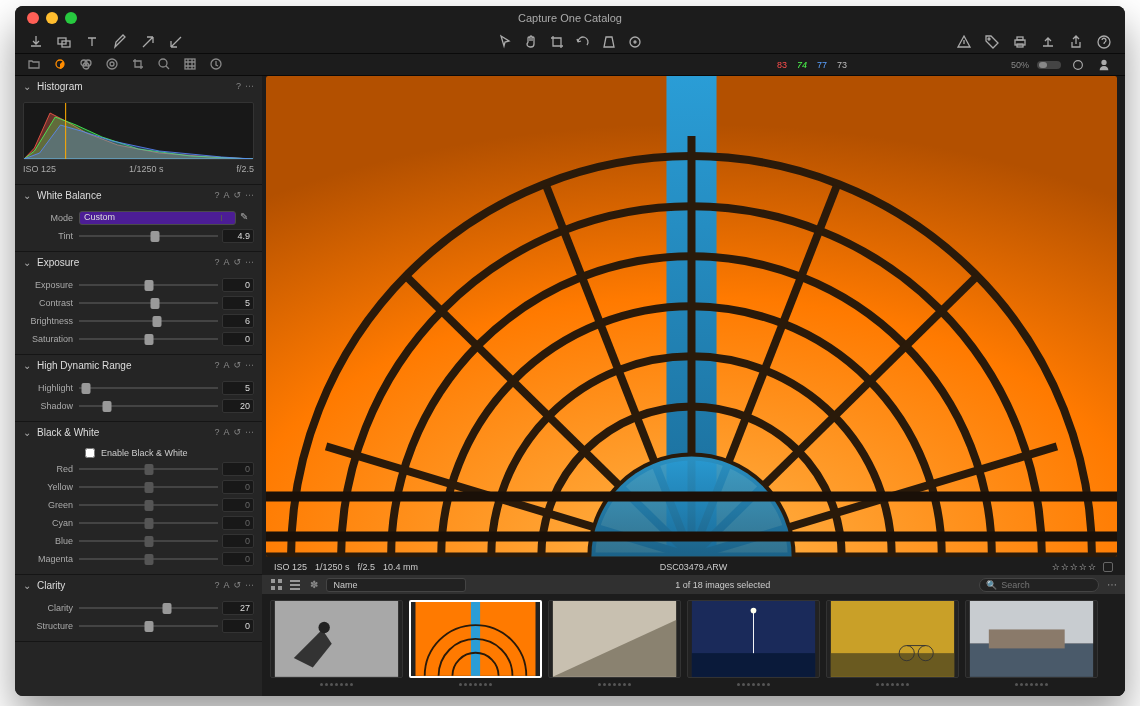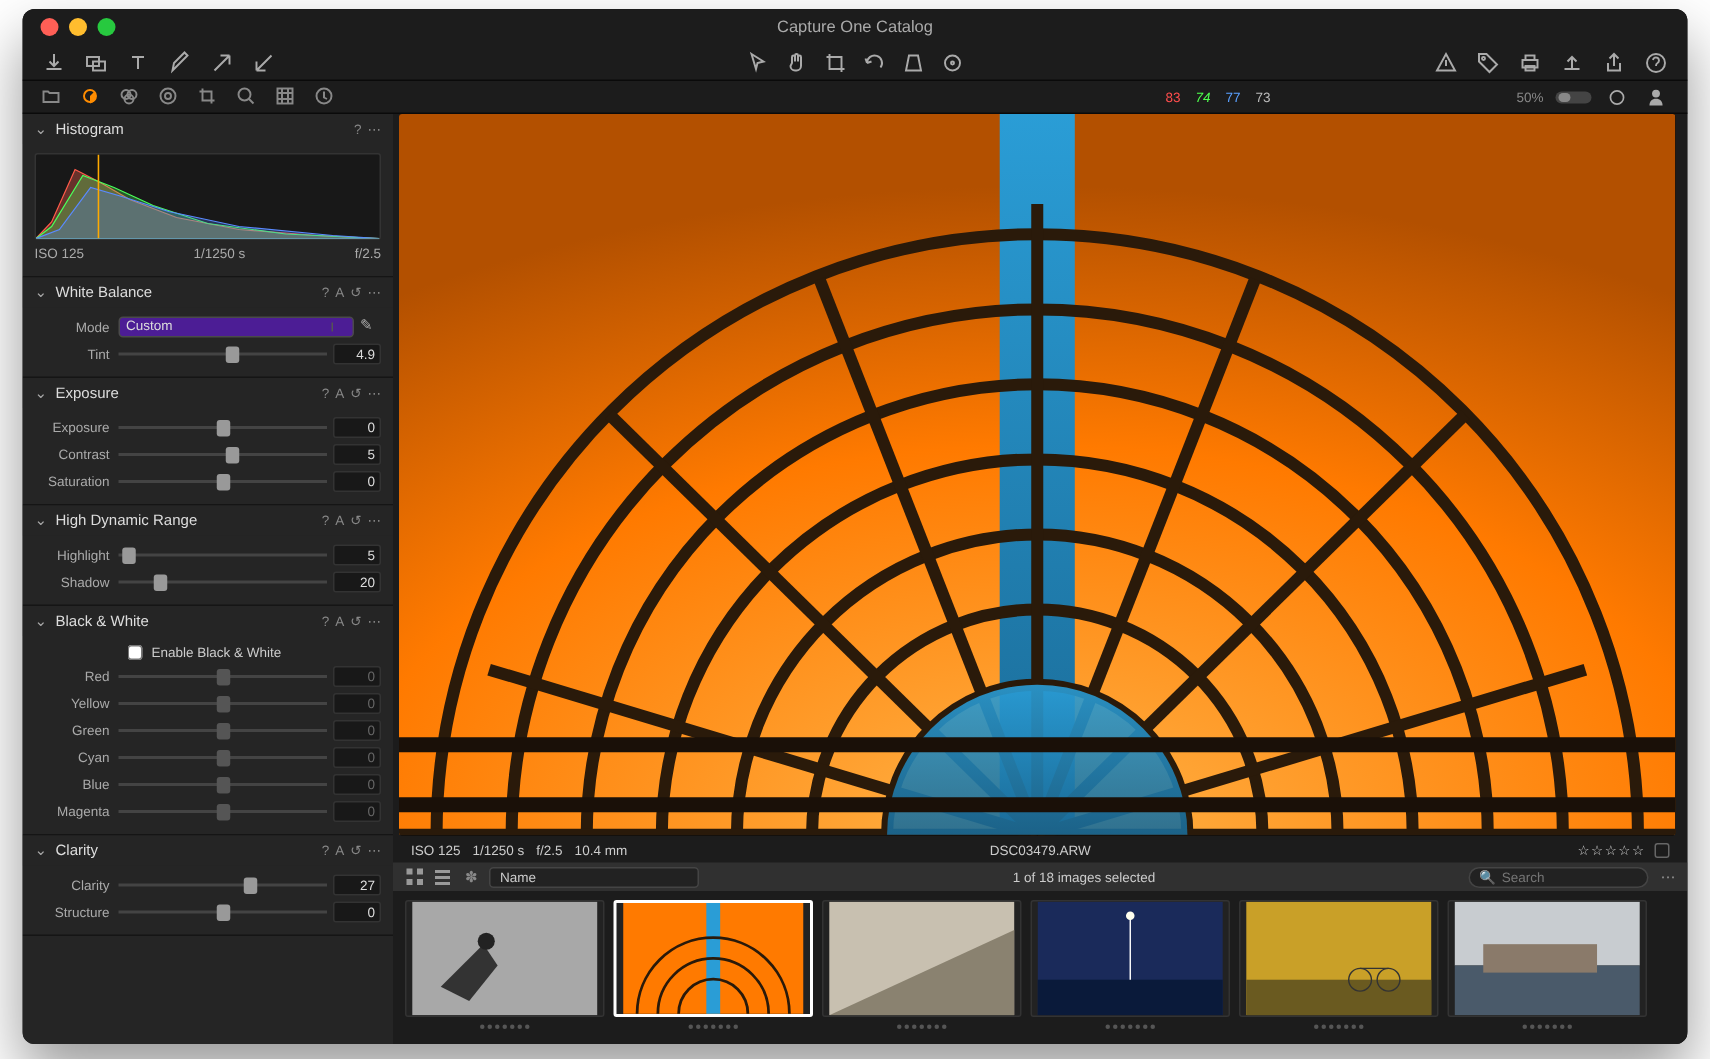--- a/index.html
+++ b/index.html
@@ -338,20 +338,29 @@
           <div class="row">
               <span class="label">Contrast</span>
               <div class="slider">
                 <div class="track">
                   <div class="thumb" style="left:55%"></div>
                 </div>
               </div>
               <div class="value">5</div>
             </div>
           <div class="row">
+              <span class="label">Brightness</span>
+              <div class="slider">
+                <div class="track">
+                  <div class="thumb" style="left:56%"></div>
+                </div>
+              </div>
+              <div class="value">6</div>
+            </div>
+          <div class="row">
               <span class="label">Saturation</span>
               <div class="slider">
                 <div class="track">
                   <div class="thumb" style="left:50%"></div>
                 </div>
               </div>
               <div class="value">0</div>
             </div>
         </div>
       </div>

